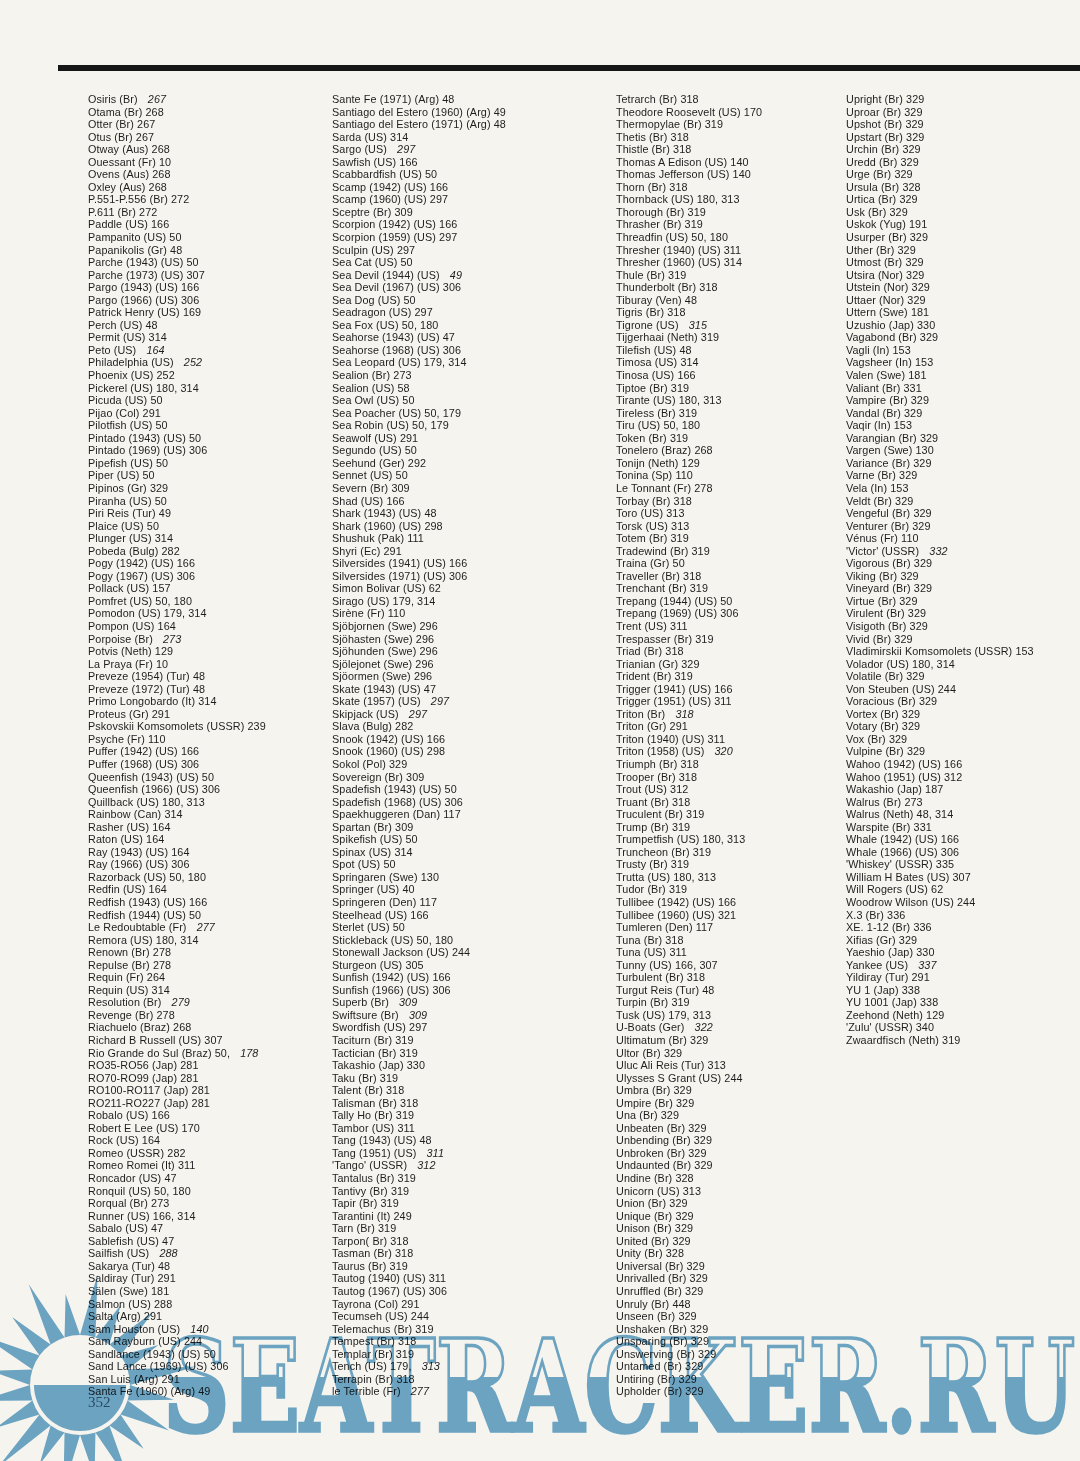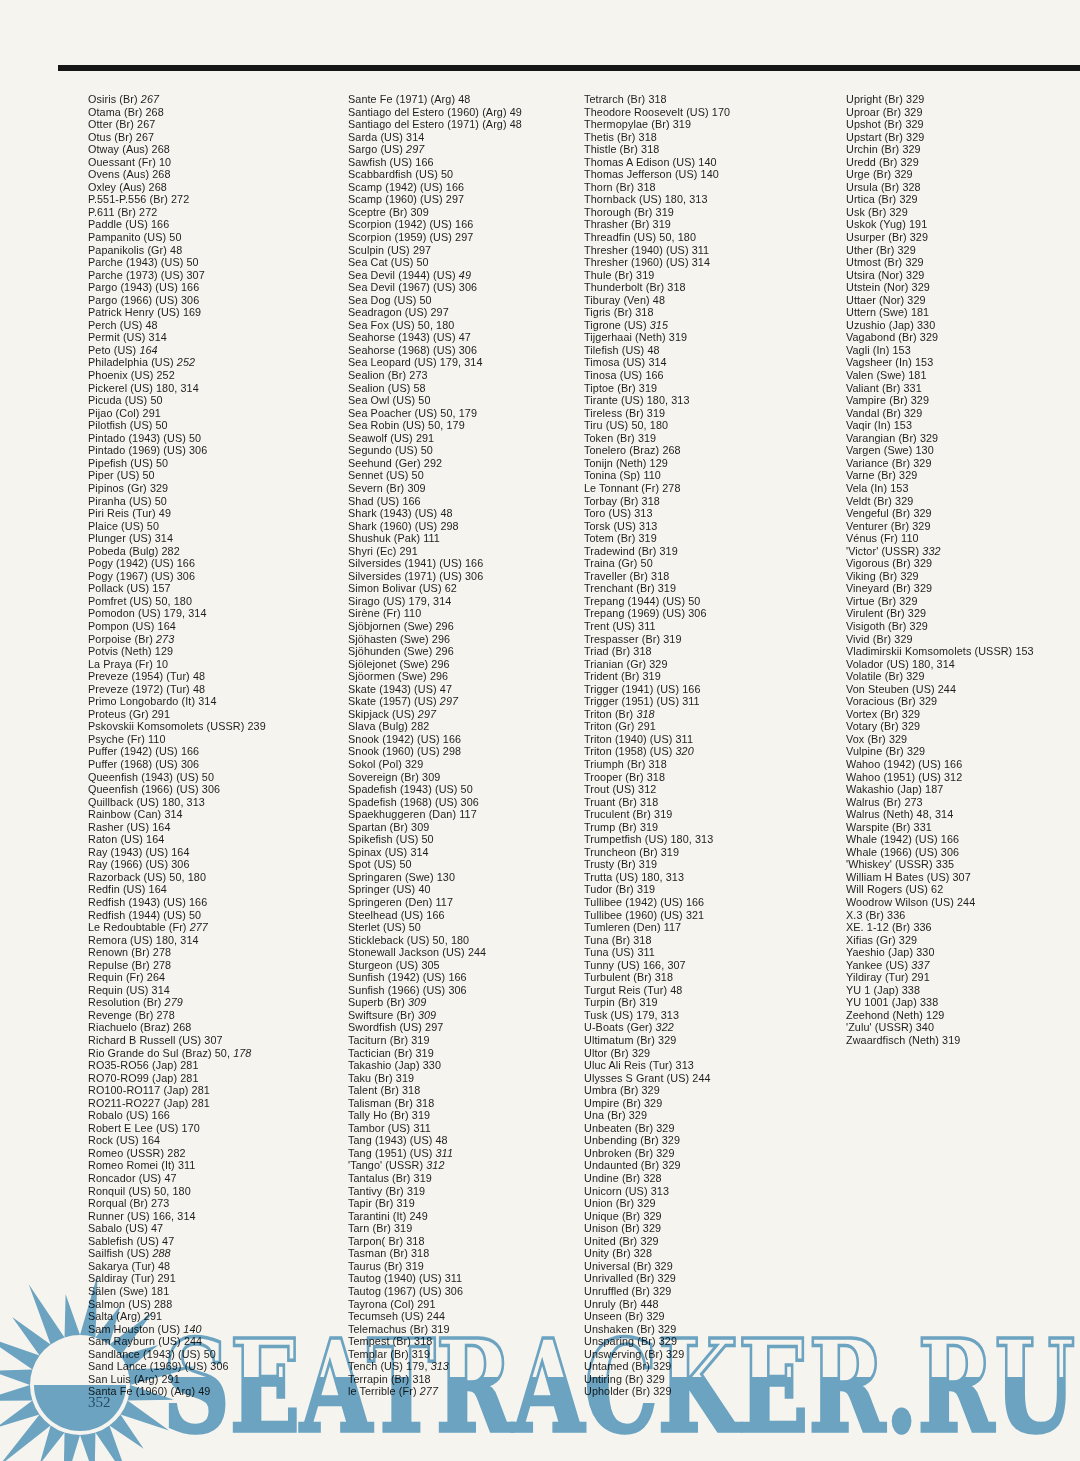--- a/index.html
+++ b/index.html
@@ -16,25 +16,25 @@
     background:var(--rule_color,#161616);
   }
   .col{
     position:absolute;top:93px;width:250px;
     font-size:10.8px;line-height:12.55px;
     color:var(--text_color,#1e1e1e);
     letter-spacing:0.1px;
     white-space:nowrap;
   }
   .col-1{left:88px;}
-  .col-2{left:348px;}
-  .col-3{left:584px;}
+  .col-2{left:332px;}
+  .col-3{left:616px;}
   .col-4{left:846px;}
   .entry{height:12.55px;}
-  .entry em{}
+  .entry em{margin-left:7px;}
   .page-number{
     position:absolute;left:88px;top:1394px;
     font-size:15px;color:var(--page_number_color,#56707e);
     font-family:"Liberation Serif",serif;
   }
   .watermark{
     position:absolute;left:0;top:0;width:1080px;height:1461px;
     mix-blend-mode:multiply;
     pointer-events:none;
   }

